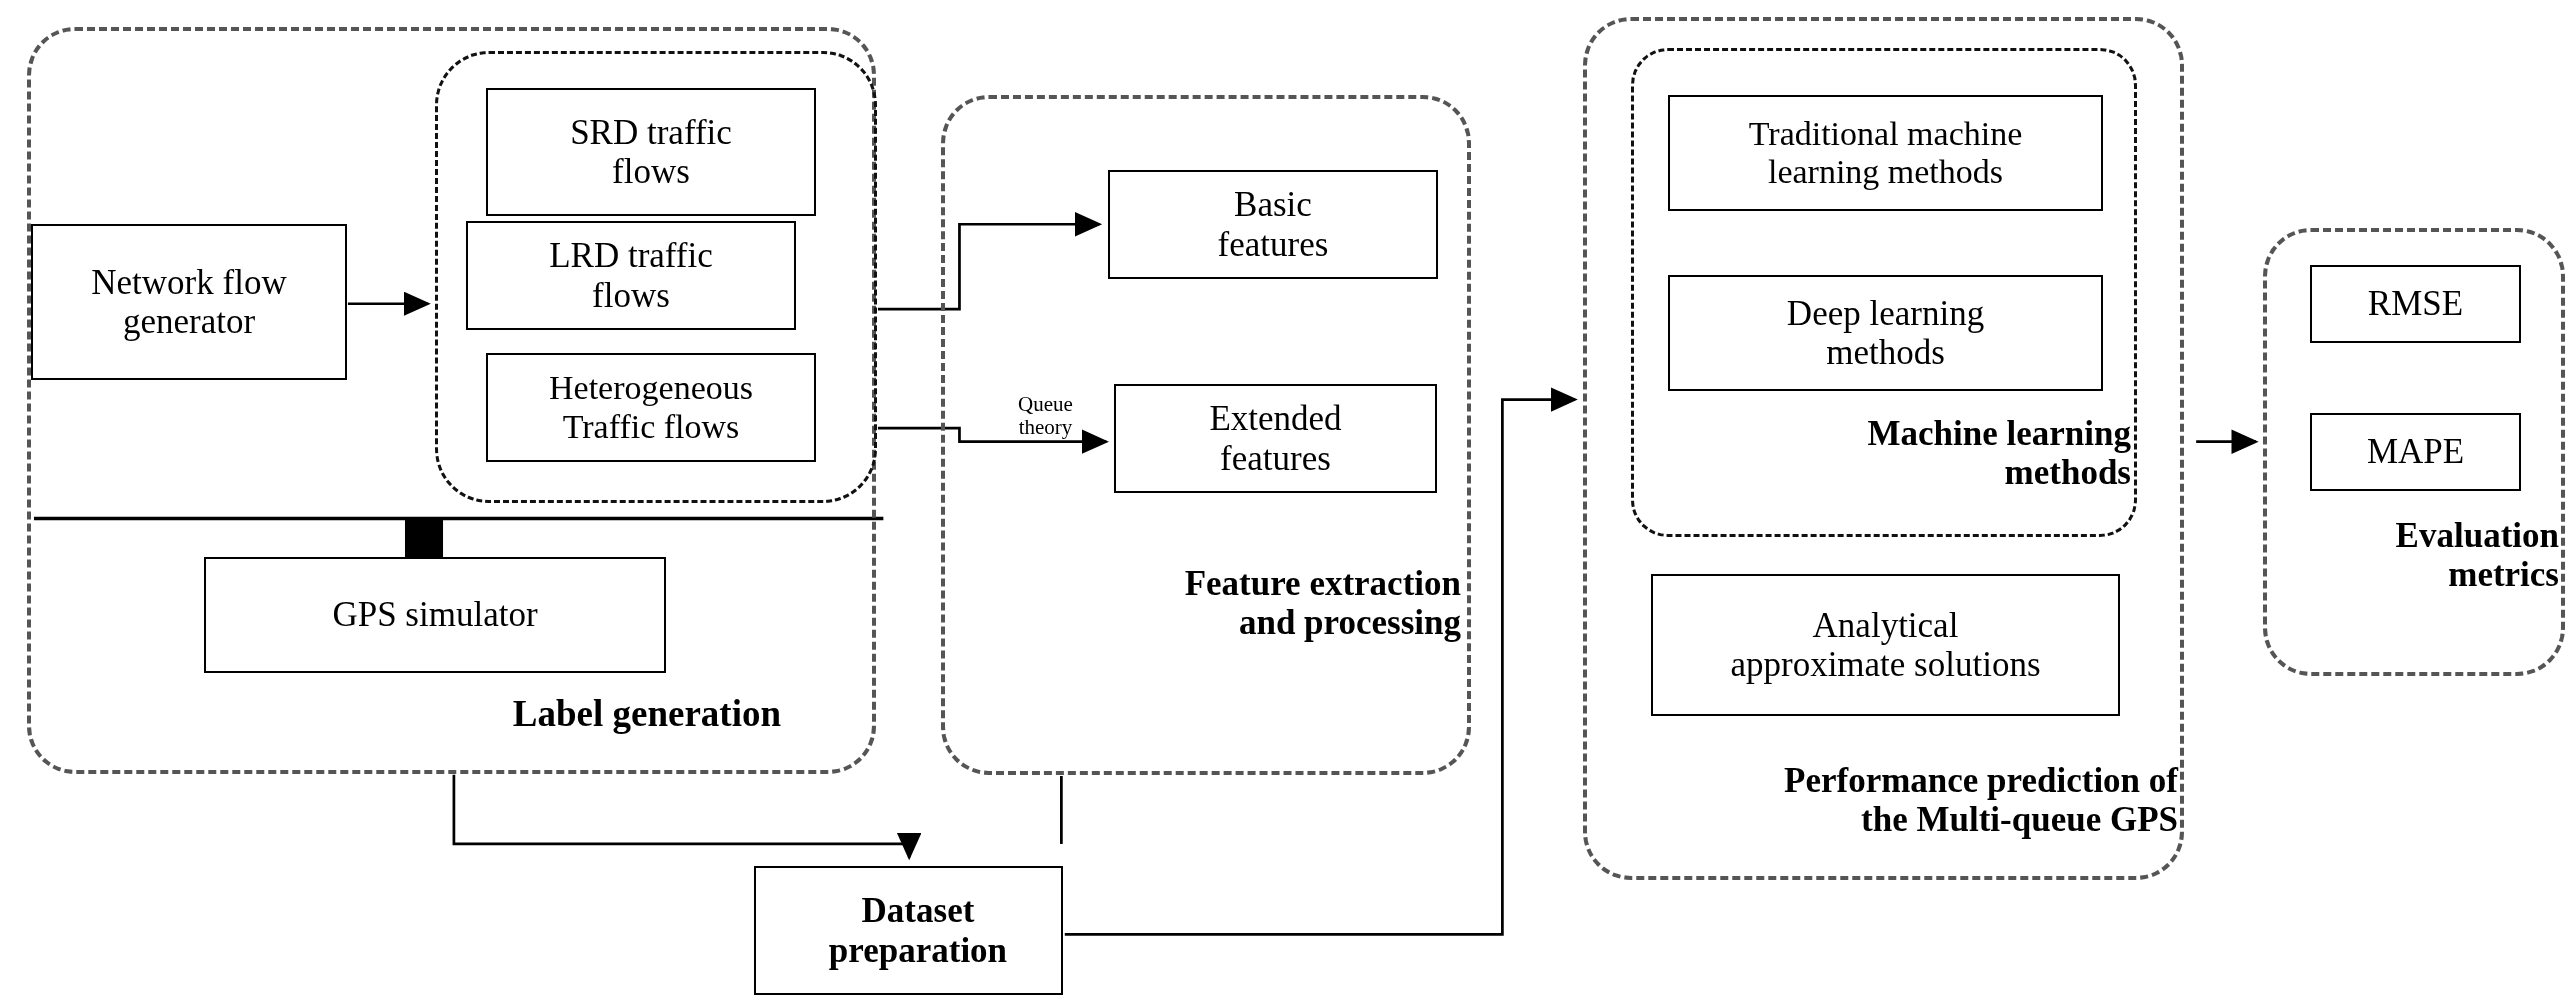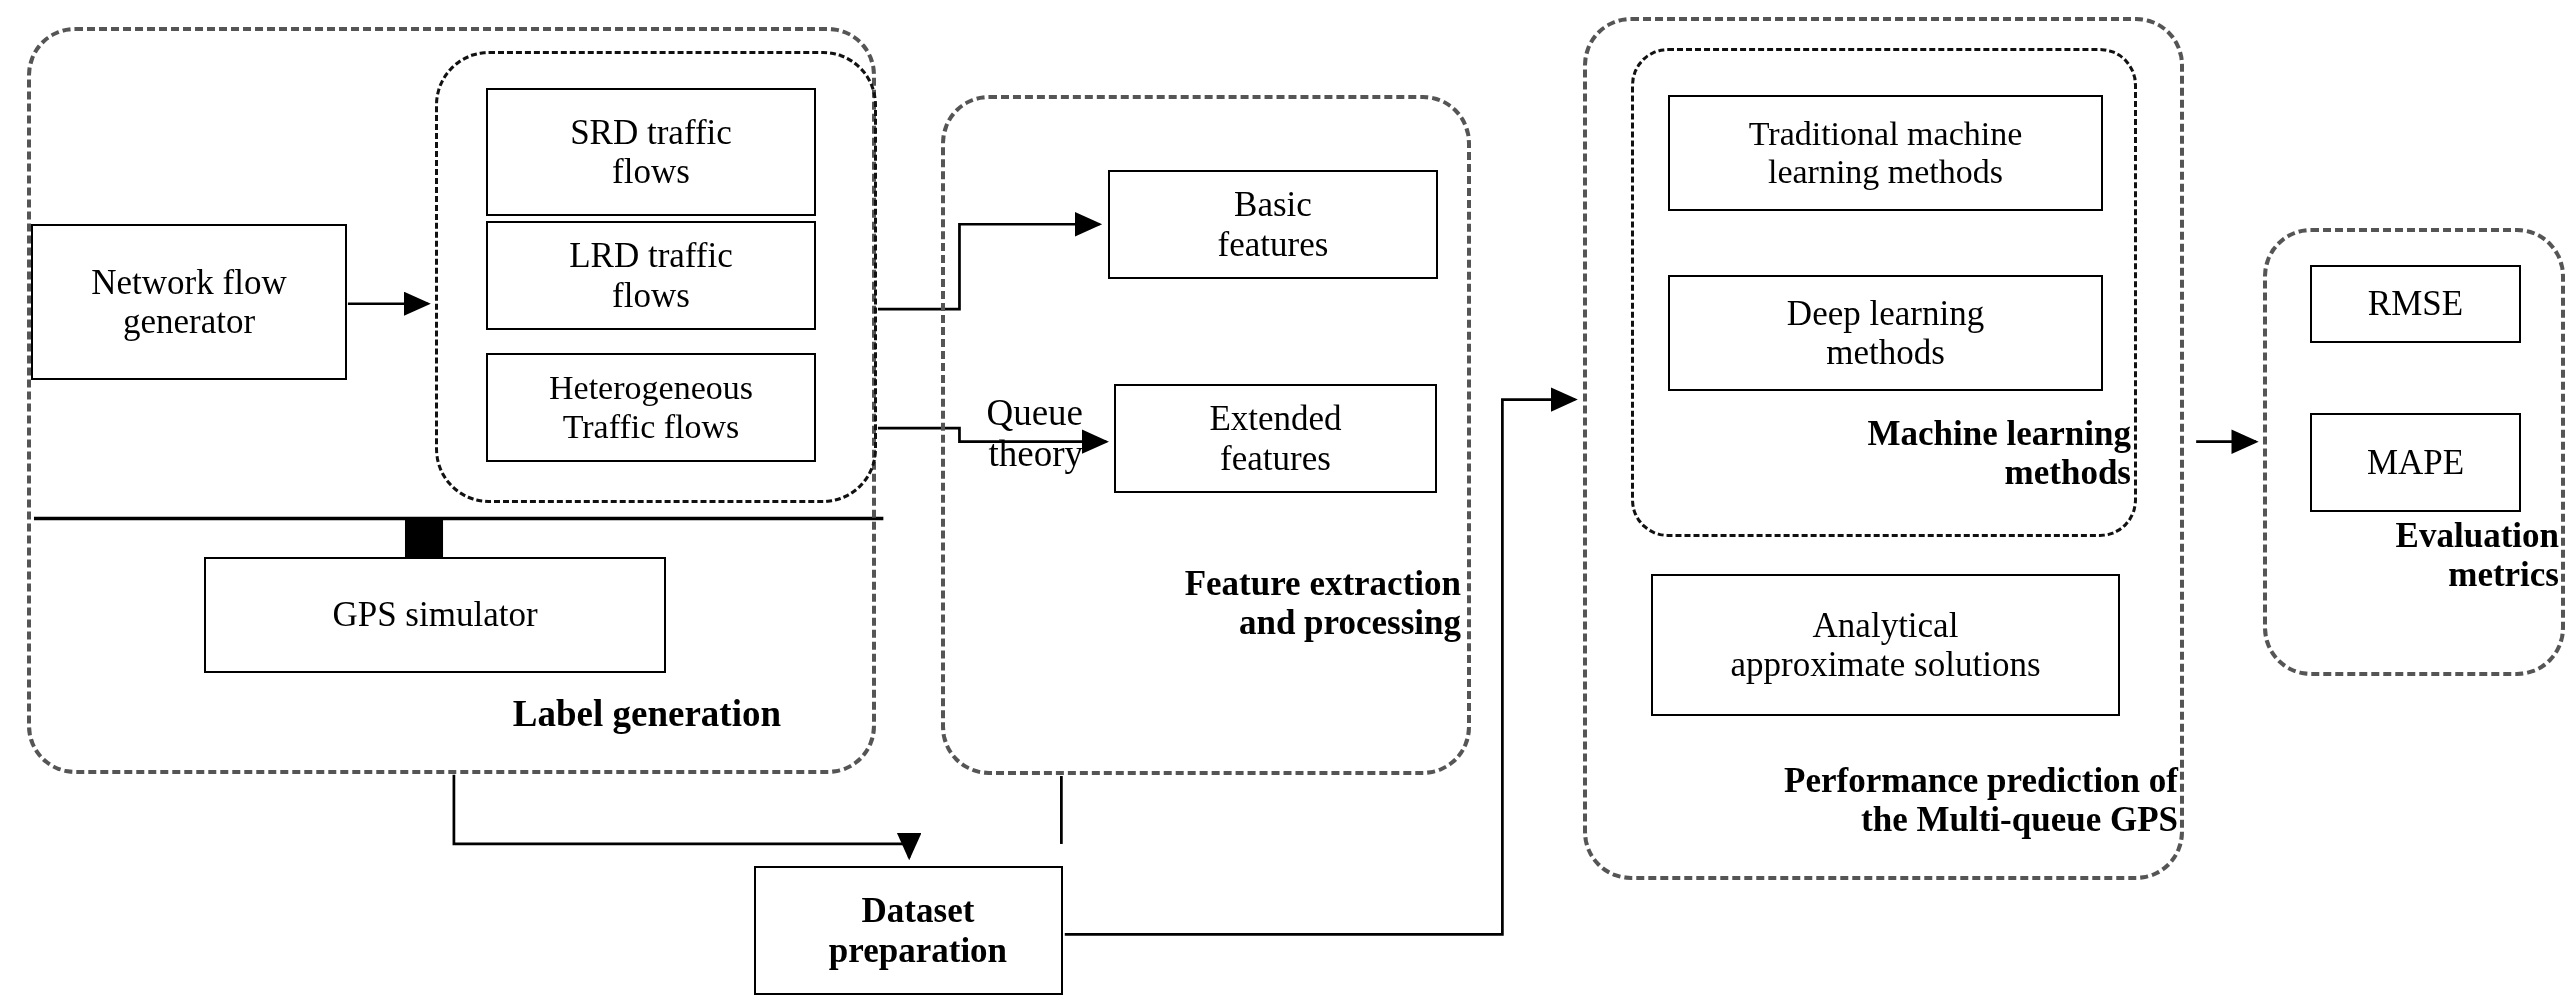--- a/index.html
+++ b/index.html
@@ -129,21 +129,21 @@
 
   <div class="caption" style="left:2270px; top:516px; width:289px; font-size:35px; white-space:pre-line;">Evaluation
 metrics</div>
 
   <div class="box" style="left:31px; top:224px; width:316px; height:156px; font-size:35px; white-space:pre-line;">Network flow
 generator</div>
 
   <div class="box" style="left:486px; top:88px; width:330px; height:128px; font-size:35px; white-space:pre-line;">SRD traffic
 flows</div>
 
-  <div class="box" style="left:486px; top:221px; width:330px; height:109px; font-size:35px; white-space:pre-line;">LRD traffic
+  <div class="box" style="left:466px; top:221px; width:330px; height:109px; font-size:35px; white-space:pre-line;">LRD traffic
 flows</div>
 
   <div class="box" style="left:486px; top:353px; width:330px; height:109px; font-size:34px; white-space:pre-line;">Heterogeneous
 Traffic flows</div>
 
   <div class="box" style="left:204px; top:557px; width:462px; height:116px; font-size:35px;">GPS simulator</div>
 
   <div class="box" style="left:1108px; top:170px; width:330px; height:109px; font-size:35px; white-space:pre-line;">Basic
 features</div>
 
@@ -157,19 +157,19 @@
 learning methods</div>
 
   <div class="box" style="left:1668px; top:275px; width:435px; height:116px; font-size:35px; white-space:pre-line;">Deep learning
 methods</div>
 
   <div class="box" style="left:1651px; top:574px; width:469px; height:142px; font-size:35px; white-space:pre-line;">Analytical
 approximate solutions</div>
 
   <div class="box" style="left:2310px; top:265px; width:211px; height:78px; font-size:35px;">RMSE</div>
 
-  <div class="box" style="left:2310px; top:413px; width:211px; height:99px; font-size:35px;">MAPE</div>
+  <div class="box" style="left:2310px; top:413px; width:211px; height:78px; font-size:35px;">MAPE</div>
 
-  <div class="plain-label" style="left:944px; top:393px; width:139px; font-size:37px; white-space:pre-line; text-align:right;">Queue
+  <div class="plain-label" style="left:976px; top:393px; width:139px; font-size:21px; white-space:pre-line; text-align:center;">Queue
 theory</div>
 
 </div>
 
 
 </body></html>

